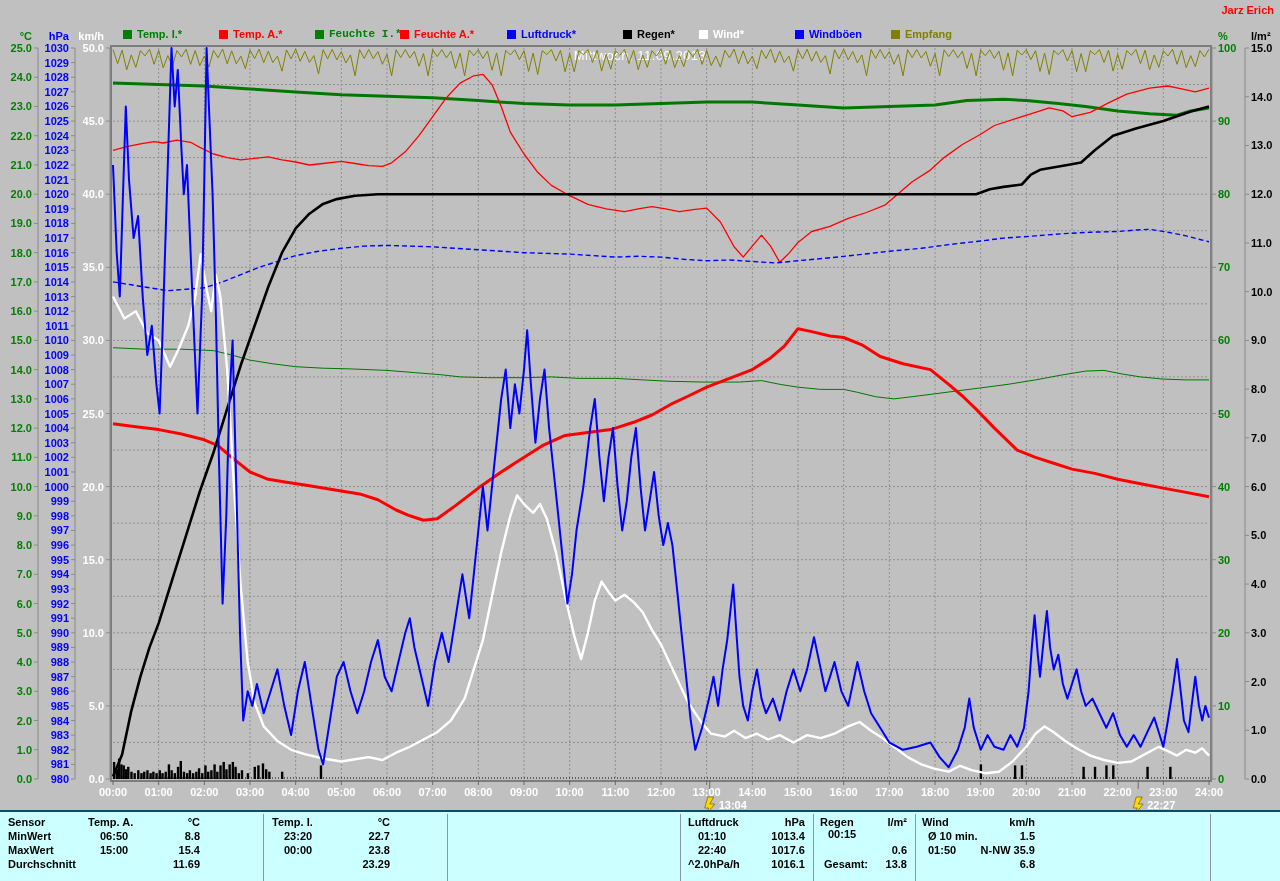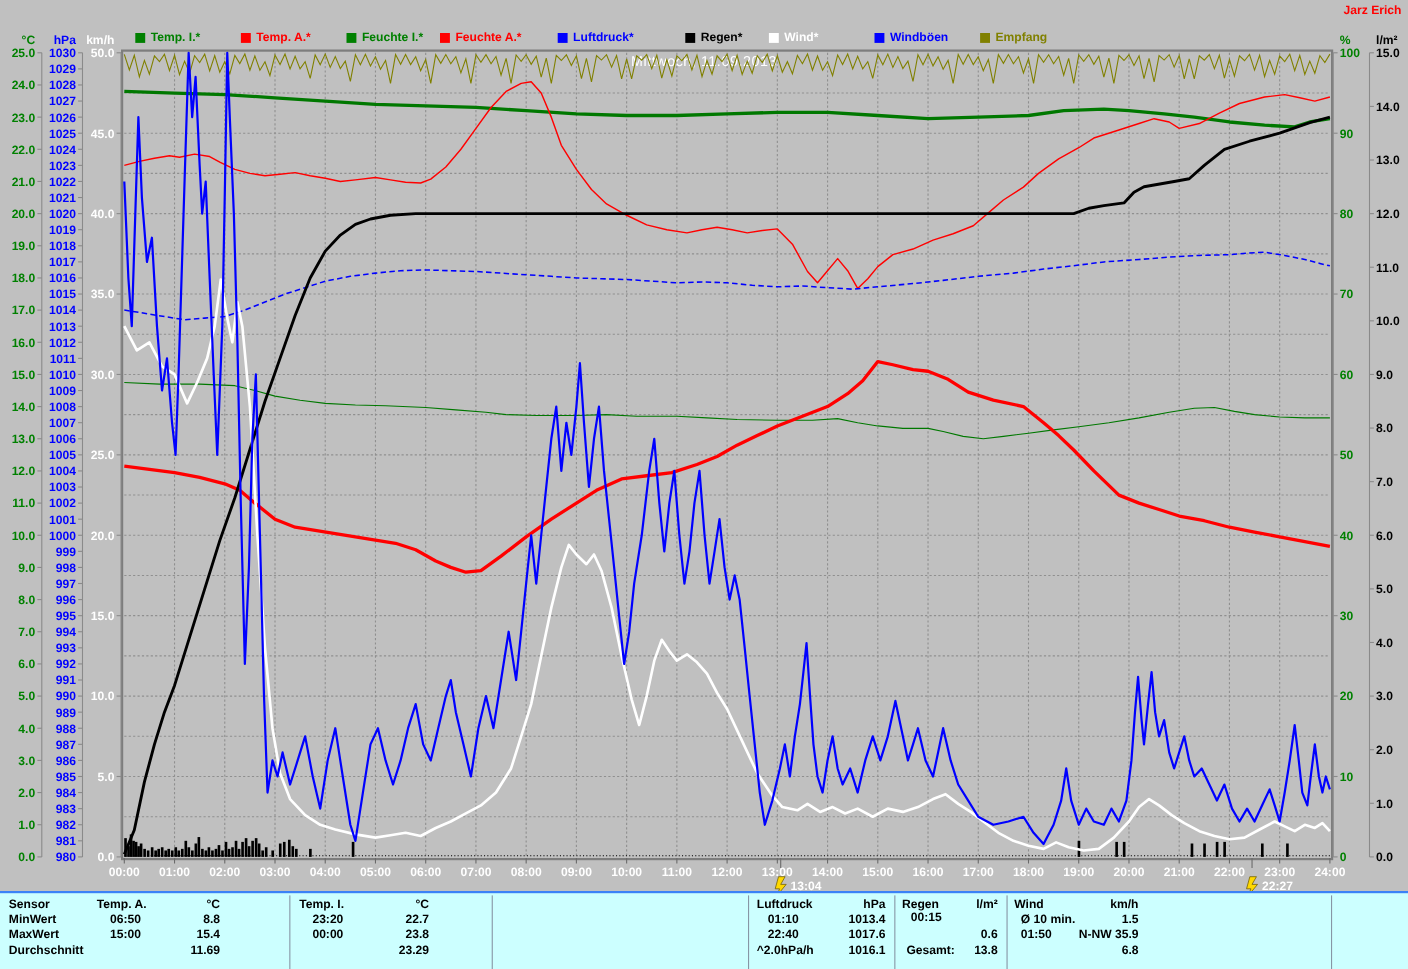--- a/index.html
+++ b/index.html
@@ -7,21 +7,21 @@
           font-family:"Liberation Sans",sans-serif;overflow:hidden;}
   .title{position:absolute;top:4px;left:0;width:100%;text-align:center;
          color:#ffffff;font-size:13px;letter-spacing:.5px;margin-top:44px;}
   .station{position:absolute;top:4px;right:6px;color:#ff0000;font-size:11px;font-weight:bold;}
   .legend{position:absolute;top:28px;left:0;width:1280px;height:15px;}
   .legend-item{position:absolute;top:0;display:flex;align-items:center;
                font-size:11px;font-weight:bold;white-space:nowrap;}
   .swatch{width:9px;height:9px;display:inline-block;margin-right:5px;}
   svg.chart{position:absolute;left:0;top:0;}
   .datatable{position:absolute;left:0;top:810px;width:1280px;height:71px;
-             background:#ccffff;border-top:2px solid #3b82f6;box-sizing:border-box;}
+             background:#ccffff;border-top:2px solid #0c4a6e;box-sizing:border-box;}
   .tc{position:absolute;white-space:nowrap;font-size:11px;font-weight:bold;color:#000;}
   .tc.r{text-align:right;}
   .divider{position:absolute;width:1px;background:#8796a5;top:2px;height:67px;}
 </style>
 </head>
 <body>
 
 <div class="screen">
   <div class="title">Mittwoch, 11.09.2013</div>
   <div class="station">Jarz Erich</div>
@@ -29,21 +29,21 @@
       <div class="legend-item" style="left: 123px; text-align: center;">
         <span class="swatch" style="background: rgb(0, 128, 0);"></span>
         <span style="color: rgb(0, 128, 0);">Temp. I.*</span>
       </div>
       <div class="legend-item" style="left: 219px;">
         <span class="swatch" style="background: rgb(255, 0, 0);"></span>
         <span style="color: rgb(255, 0, 0);">Temp. A.*</span>
       </div>
       <div class="legend-item" style="left: 315px;">
         <span class="swatch" style="background: rgb(0, 128, 0);"></span>
-        <span style="color: rgb(0, 128, 0);">Feuchte I.*</span>
+        <span style="color: rgb(0, 128, 0); font-family: Liberation Mono, monospace;">Feuchte I.*</span>
       </div>
       <div class="legend-item" style="left: 400px; text-align: right;">
         <span class="swatch" style="background: rgb(255, 0, 0);"></span>
         <span style="color: rgb(255, 0, 0);">Feuchte A.*</span>
       </div>
       <div class="legend-item" style="left: 507px;">
         <span class="swatch" style="background: rgb(0, 0, 255);"></span>
         <span style="color: rgb(0, 0, 255);">Luftdruck*</span>
       </div>
       <div class="legend-item" style="left: 603px; margin-left: 20px;">

